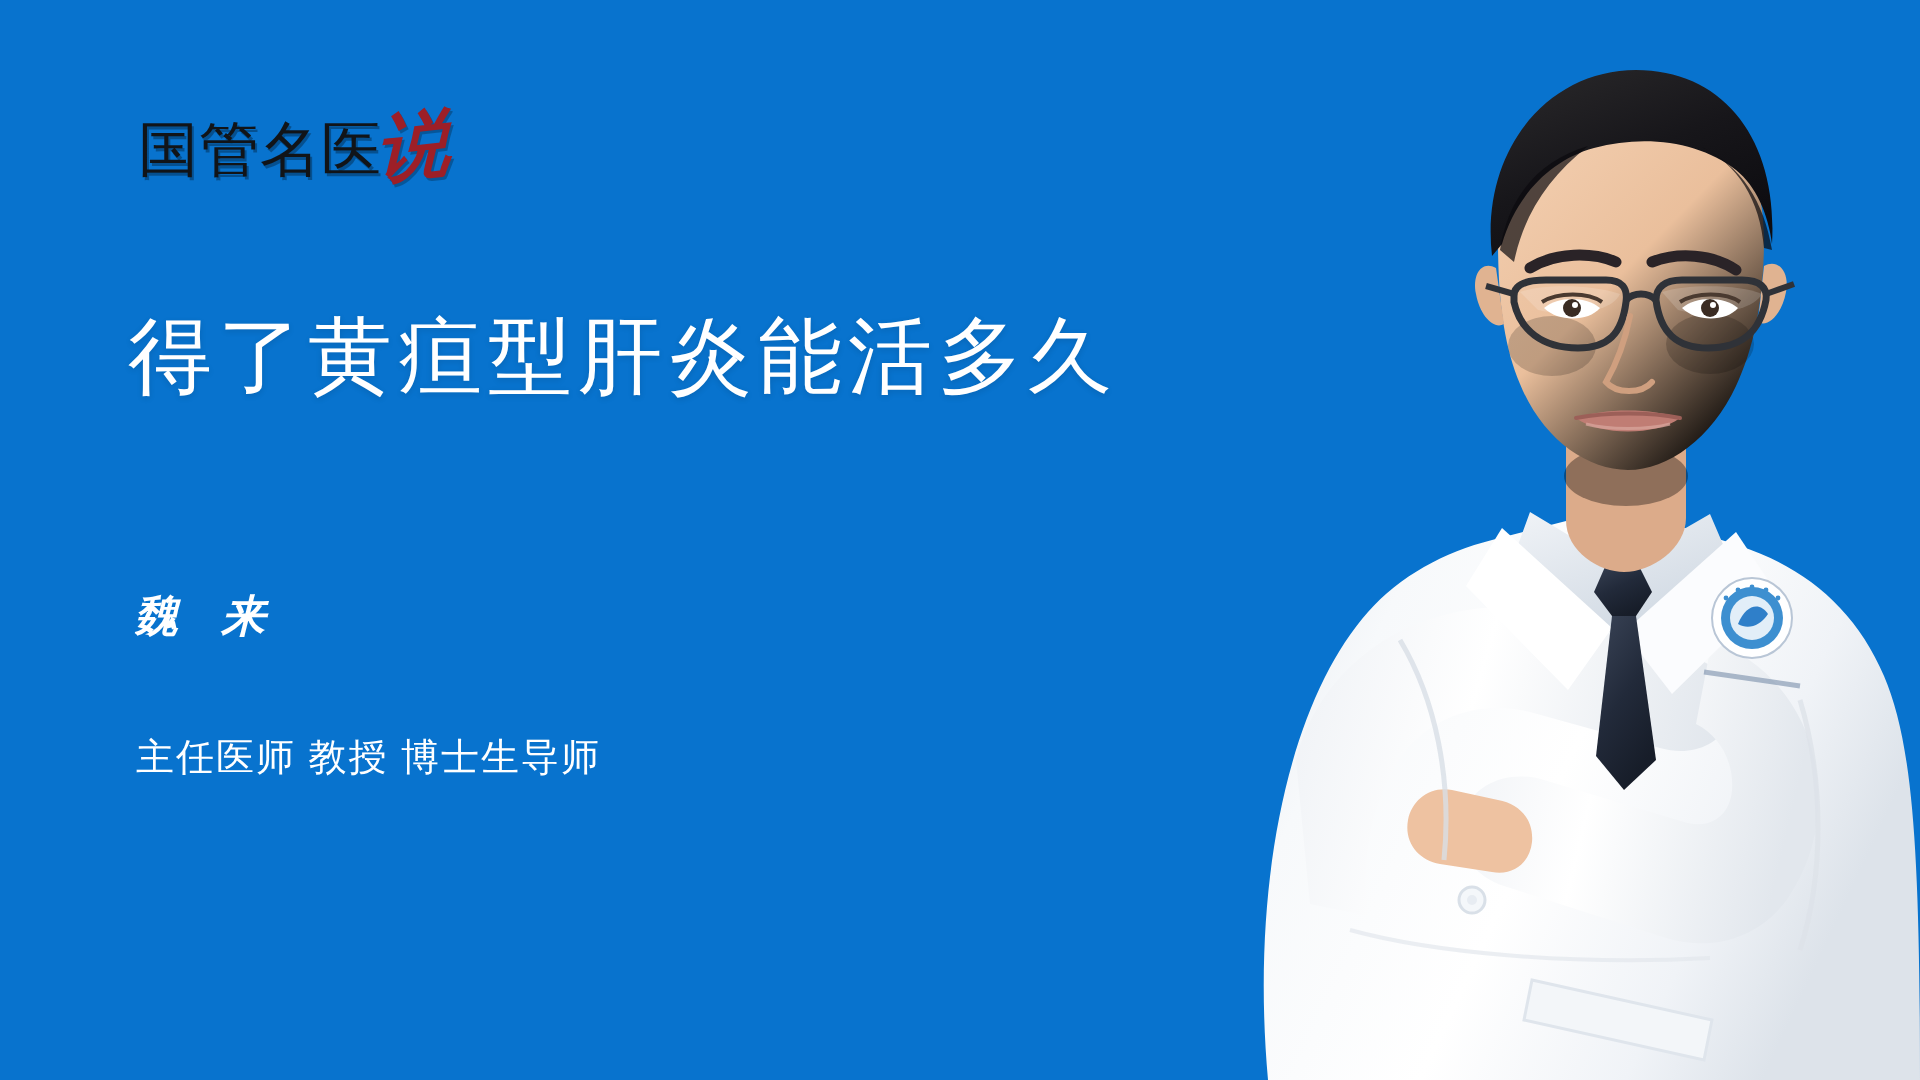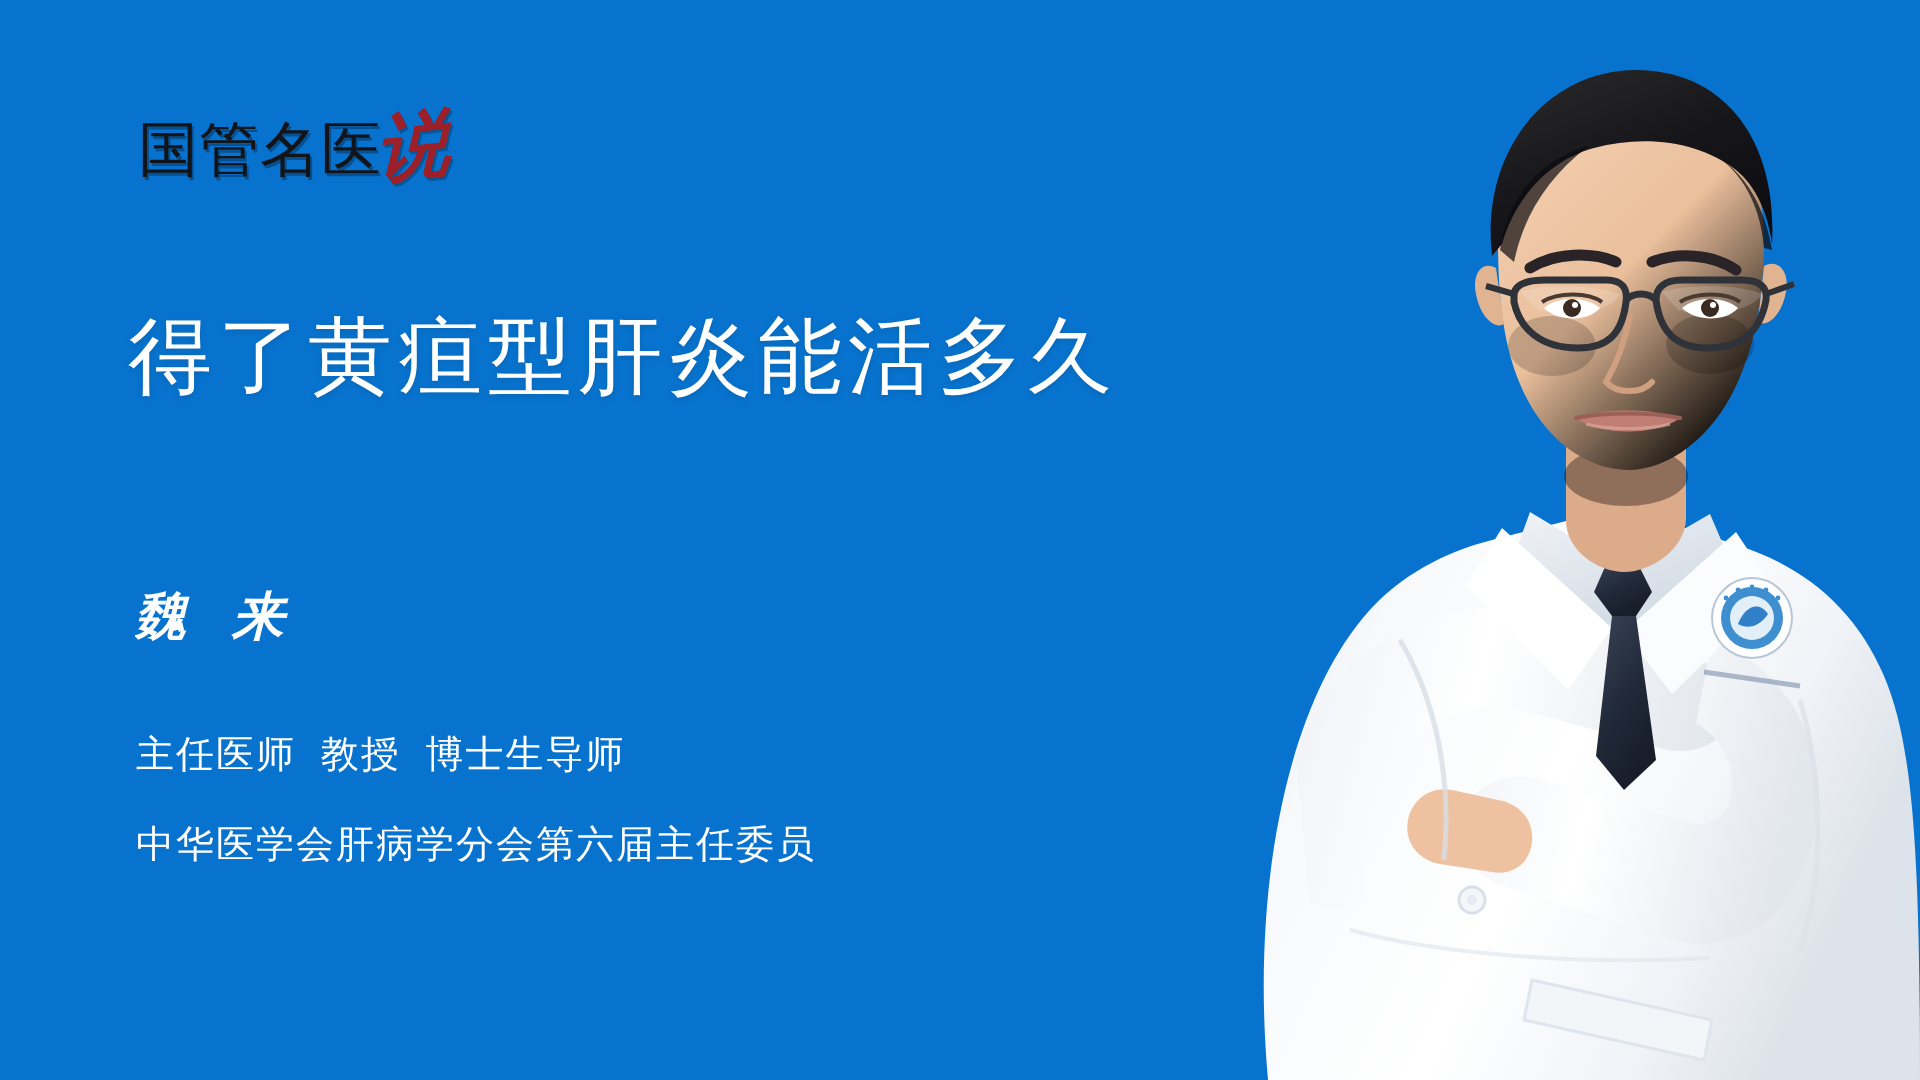--- a/index.html
+++ b/index.html
@@ -77,21 +77,21 @@
     white-space: nowrap;
     text-shadow: 0 2px 6px rgba(0,0,0,0.12);
   }
 
   
   .doctor-name {
     position: absolute;
     left: 134px;
     top: 580px;
     font-family: "DejaVu Serif", "Liberation Serif", serif;
-    font-size: 52px;
+    font-size: 44px;
     line-height: 72px;
     font-weight: 700;
     font-style: italic;
     color: #ffffff;
     letter-spacing: 14px;
     white-space: nowrap;
     text-align: right;
   }
 
   
@@ -103,21 +103,20 @@
     flex-direction: column;
     gap: 0;
   }
   .credential-line {
     font-size: 38px;
     line-height: 90px;
     font-weight: 400;
     color: #ffffff;
     letter-spacing: 2px;
     white-space: nowrap;
-    font-family: Liberation Mono, monospace;
   }
 
   
   .portrait {
     position: absolute;
     right: 0;
     bottom: 0;
     width: 820px;
     height: 1080px;
     overflow: hidden;
@@ -135,21 +134,20 @@
       <span class="logo-main">国管名医</span>
       <span class="logo-accent">说</span>
     </div>
 
     <h1 class="headline">得了黄疸型肝炎能活多久</h1>
 
     <div class="doctor-name">魏  来</div>
 
     <div class="credentials">
       <div class="credential-line">主任医师  教授  博士生导师</div>
-      <div class="credential-line">中华医学会肝病学分会第六届主任委员</div>
     </div>
 
   </div>
 
   <div class="portrait">
     <svg width="820" height="1080" viewBox="0 0 820 1080" xmlns="http://www.w3.org/2000/svg" aria-hidden="true">
       <defs>
         <linearGradient id="coatG" x1="0" y1="0" x2="1" y2="0.4">
           <stop offset="0%" stop-color="#e4e9ef"></stop>
           <stop offset="22%" stop-color="#f7f9fb"></stop>

